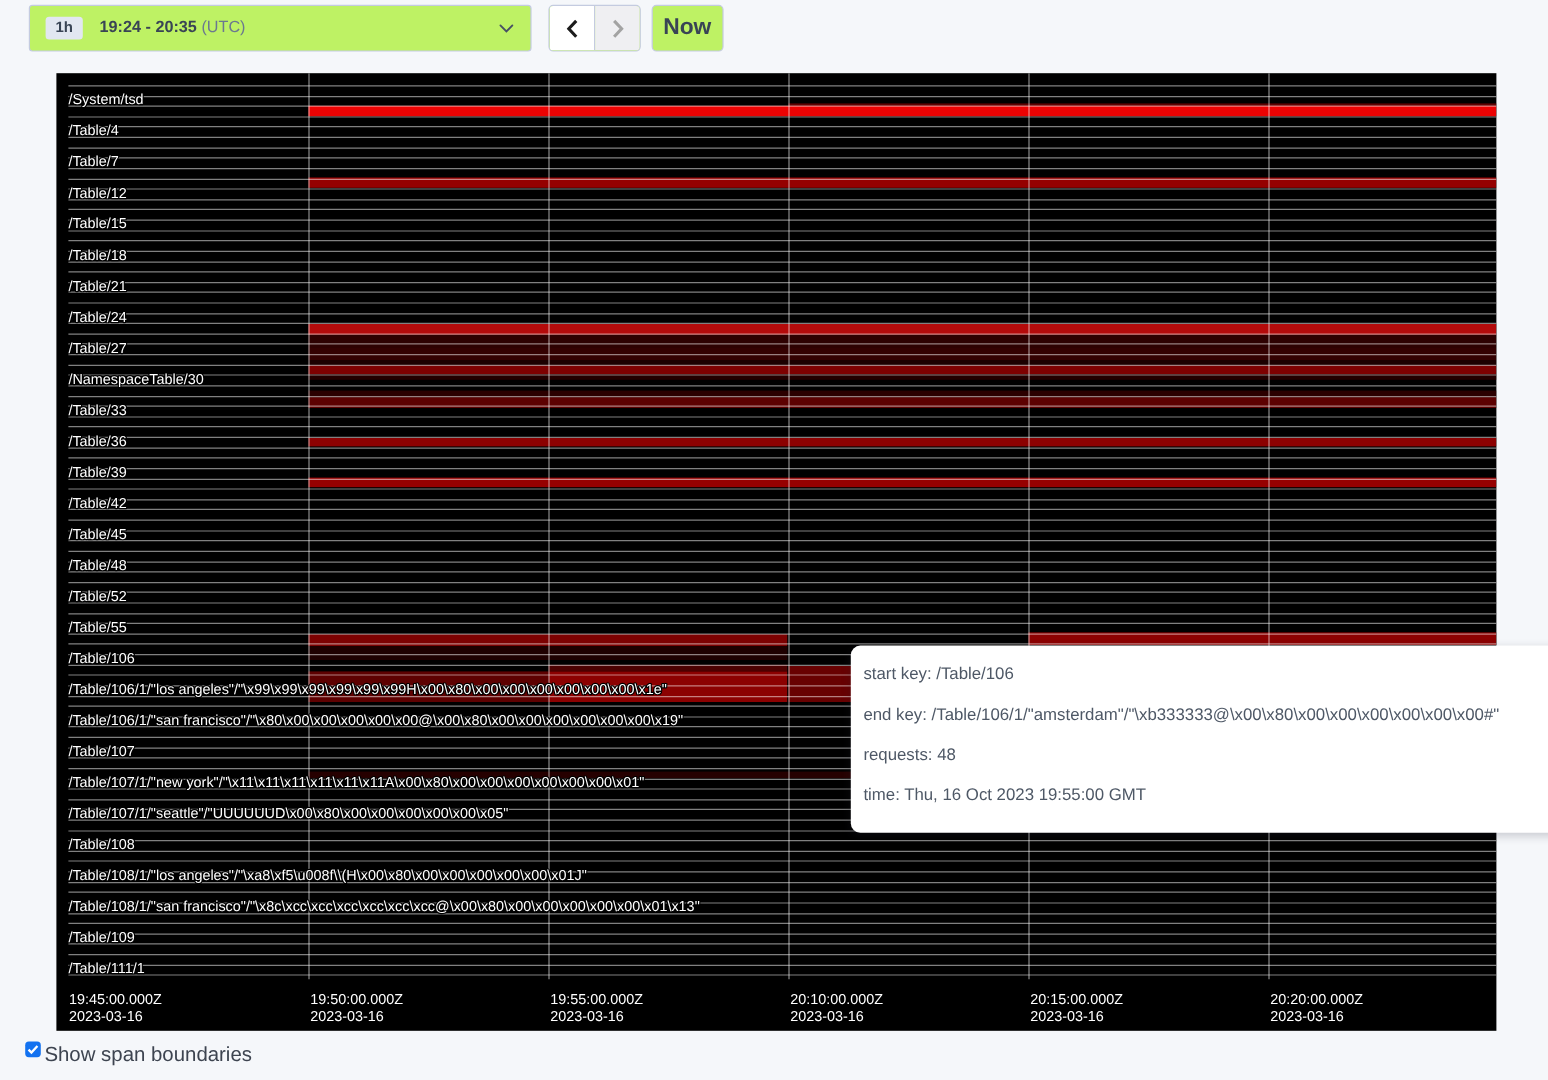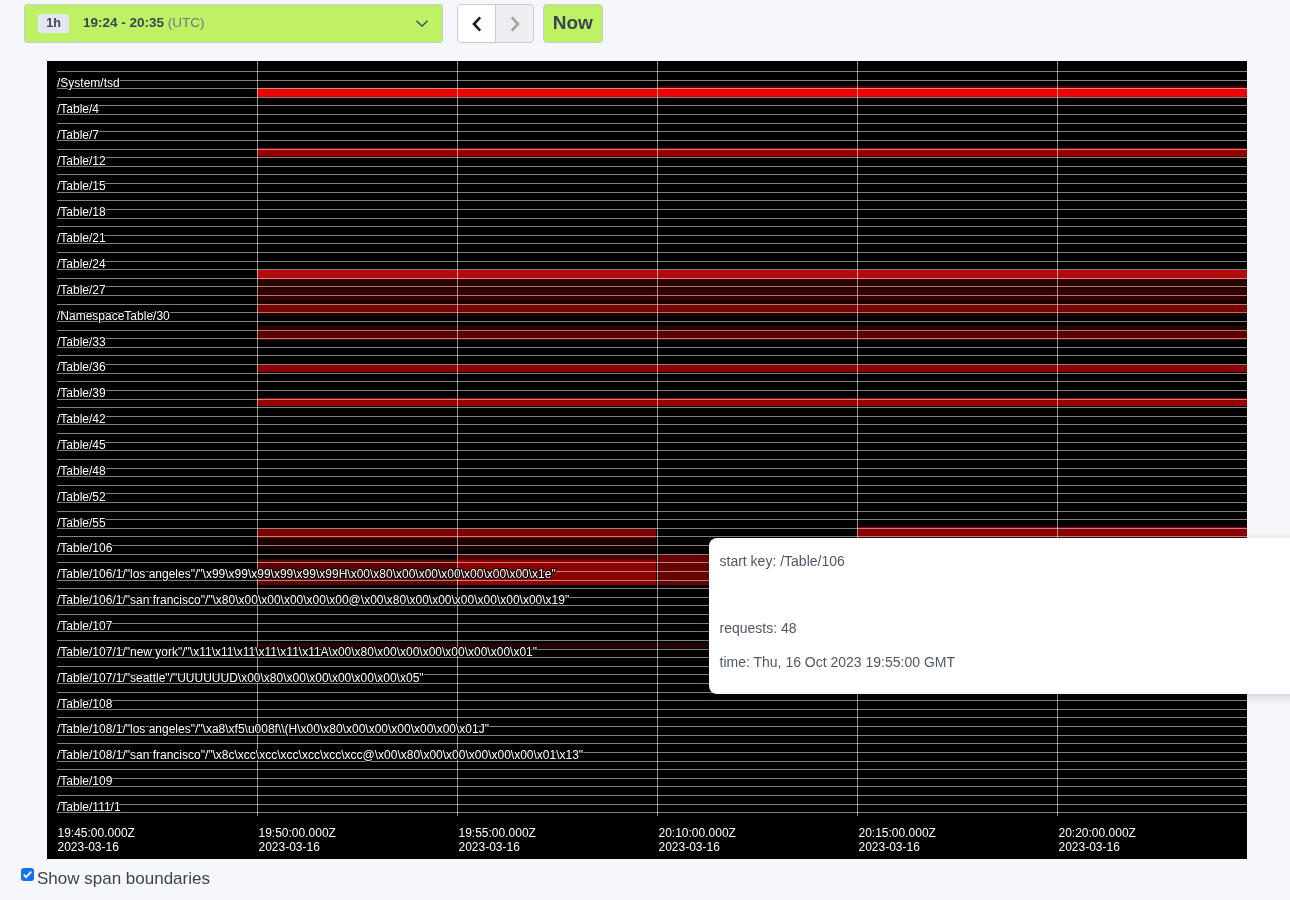--- a/index.html
+++ b/index.html
@@ -102,20 +102,21 @@
 <text x="811.5" y="775.5" font-family="Liberation Sans, sans-serif" font-size="12" fill="#fff">20:15:00.000Z</text>
 <text x="811.5" y="790" font-family="Liberation Sans, sans-serif" font-size="12" fill="#fff">2023-03-16</text>
 <text x="1011.5" y="775.5" font-family="Liberation Sans, sans-serif" font-size="12" fill="#fff">20:20:00.000Z</text>
 <text x="1011.5" y="790" font-family="Liberation Sans, sans-serif" font-size="12" fill="#fff">2023-03-16</text>
 </svg>
 </div>
 
 <div style="position:absolute; left:709px; top:538px; width:632px; height:156px; background:#fff;
      border-radius:8px; box-shadow:0 2px 8px rgba(40,40,60,0.22); font-size:14px; color:#4e5866;">
 <div style="position:absolute;left:10.5px;top:14.5px;white-space:nowrap">start key: /Table/106</div>
+    <div style="position:absolute;left:10.5px;top:48.5px;white-space:nowrap">end key: /Table/106/1/"amsterdam"/"\xb333333@\x00\x80\x00\x00\x00\x00\x00\x00#"</div>
     <div style="position:absolute;left:10.5px;top:82.0px;white-space:nowrap">requests: 48</div>
     <div style="position:absolute;left:10.5px;top:116.0px;white-space:nowrap">time: Thu, 16 Oct 2023 19:55:00 GMT</div>
 </div>
 
 <div style="position:absolute; left:21px; top:868px; width:13px; height:13px; background:#1372f0; border-radius:3px;">
   <svg width="13" height="13" viewBox="0 0 13 13" style="position:absolute;left:0;top:0;">
     <path d="M2.8 6.7 L5.2 9.1 L10.2 3.6" stroke="#fff" stroke-width="1.9" fill="none"></path>
   </svg>
 </div>
 <div style="position:absolute; left:37px; top:868.5px; font-size:17px; color:#3d4450;">Show span boundaries</div>

